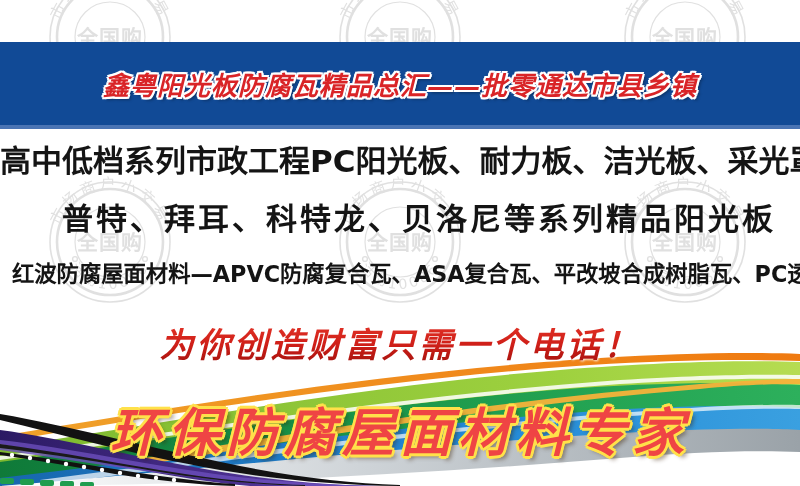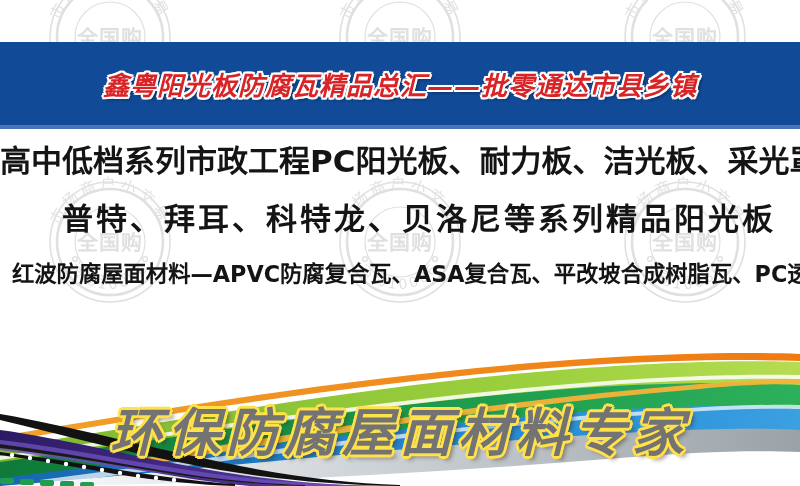--- a/index.html
+++ b/index.html
@@ -111,21 +111,21 @@
   
   .headline{
     position:absolute;
     left:0;top:392px;width:800px;height:72px;
     z-index:16;
     display:flex;align-items:center;justify-content:center;
     font-family:"DejaVu Serif","Liberation Serif",serif;
     font-style:italic;font-weight:bold;
     font-size:52px;letter-spacing:6px;
     white-space:nowrap;
-    color:#737373;
+    color:#ef4444;
     text-shadow:
       -2px -2px 0 #ffe14a,  2px -2px 0 #ffe14a,
       -2px  2px 0 #ffe14a,  2px  2px 0 #ffe14a,
       -2.8px 0 0 #ffe14a, 2.8px 0 0 #ffe14a,
       0 -2.8px 0 #ffe14a, 0 2.8px 0 #ffe14a,
       4px 4px 4px rgba(60,30,0,.45);
   }
 </style>
 </head>
 <body>
@@ -218,20 +218,21 @@
   <div class="banner"></div>
   <div class="banner-underline"></div>
   <div class="banner-title">鑫粤阳光板防腐瓦精品总汇——批零通达市县乡镇</div>
 
   <div class="lines">
     <div class="line line-1">高中低档系列市政工程PC阳光板、耐力板、洁光板、采光罩</div>
     <div class="line line-2">普特、拜耳、科特龙、贝洛尼等系列精品阳光板</div>
     <div class="line line-3">红波防腐屋面材料—APVC防腐复合瓦、ASA复合瓦、平改坡合成树脂瓦、PC透明瓦</div>
   </div>
 
+  <div class="slogan">为你创造财富只需一个电话！</div>
 
   <div class="headline">环保防腐屋面材料专家</div>
 
   <div class="watermark-layer">
     <div class="wm" style="left:35px;  top:-38px;">
   <svg viewBox="0 0 150 150" aria-hidden="true">
     <defs>
       <path id="arcTop0" d="M 22,75 A 53,53 0 0 1 128,75"></path>
       <path id="arcBot0" d="M 28,75 A 47,47 0 0 0 122,75"></path>
     </defs>

